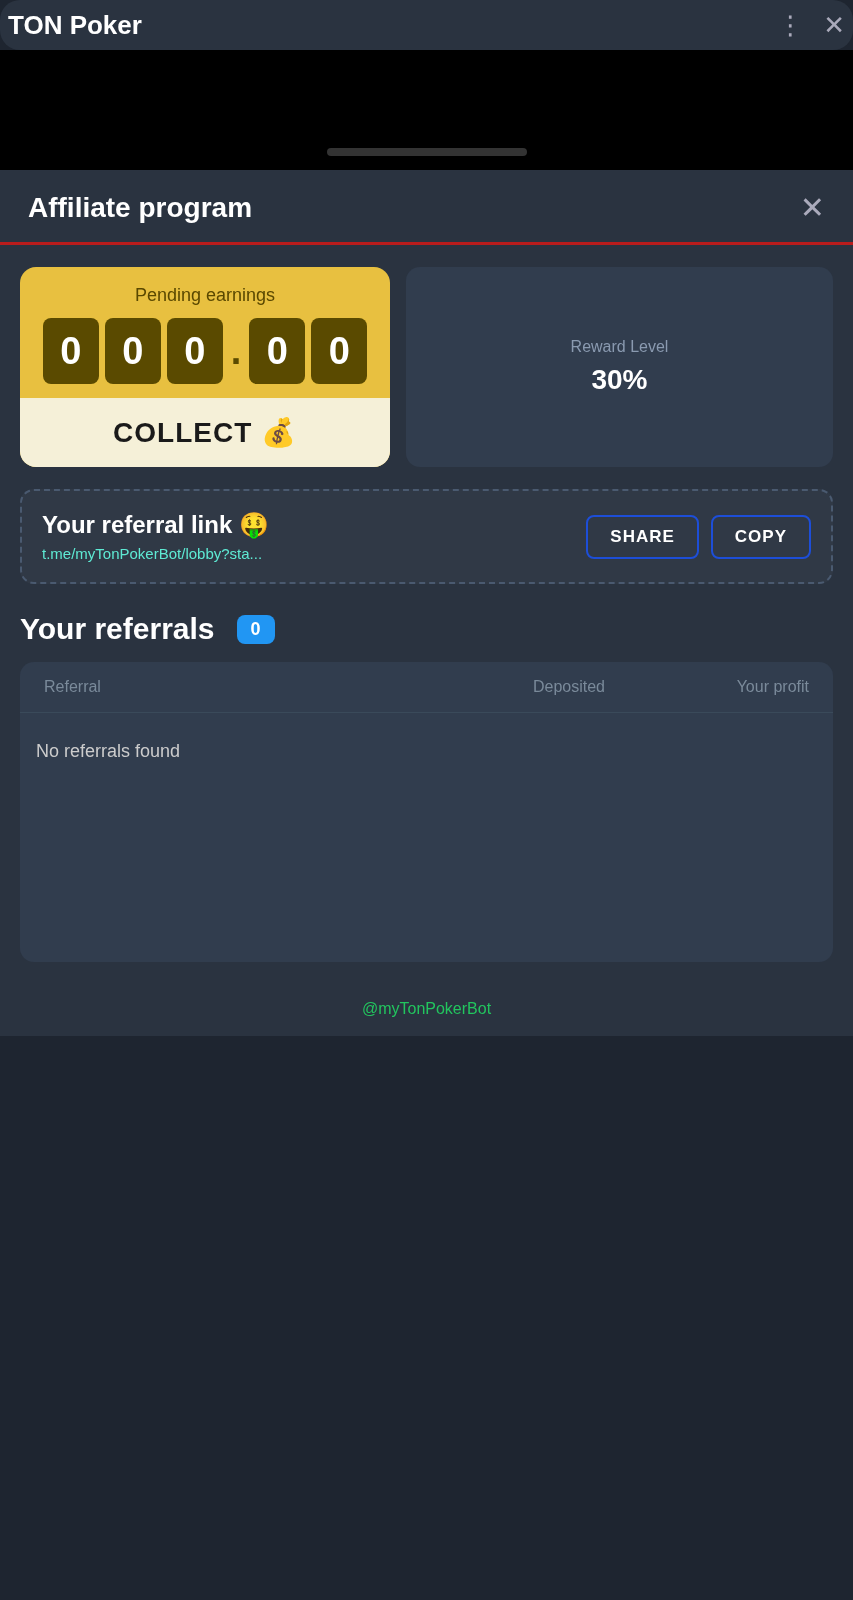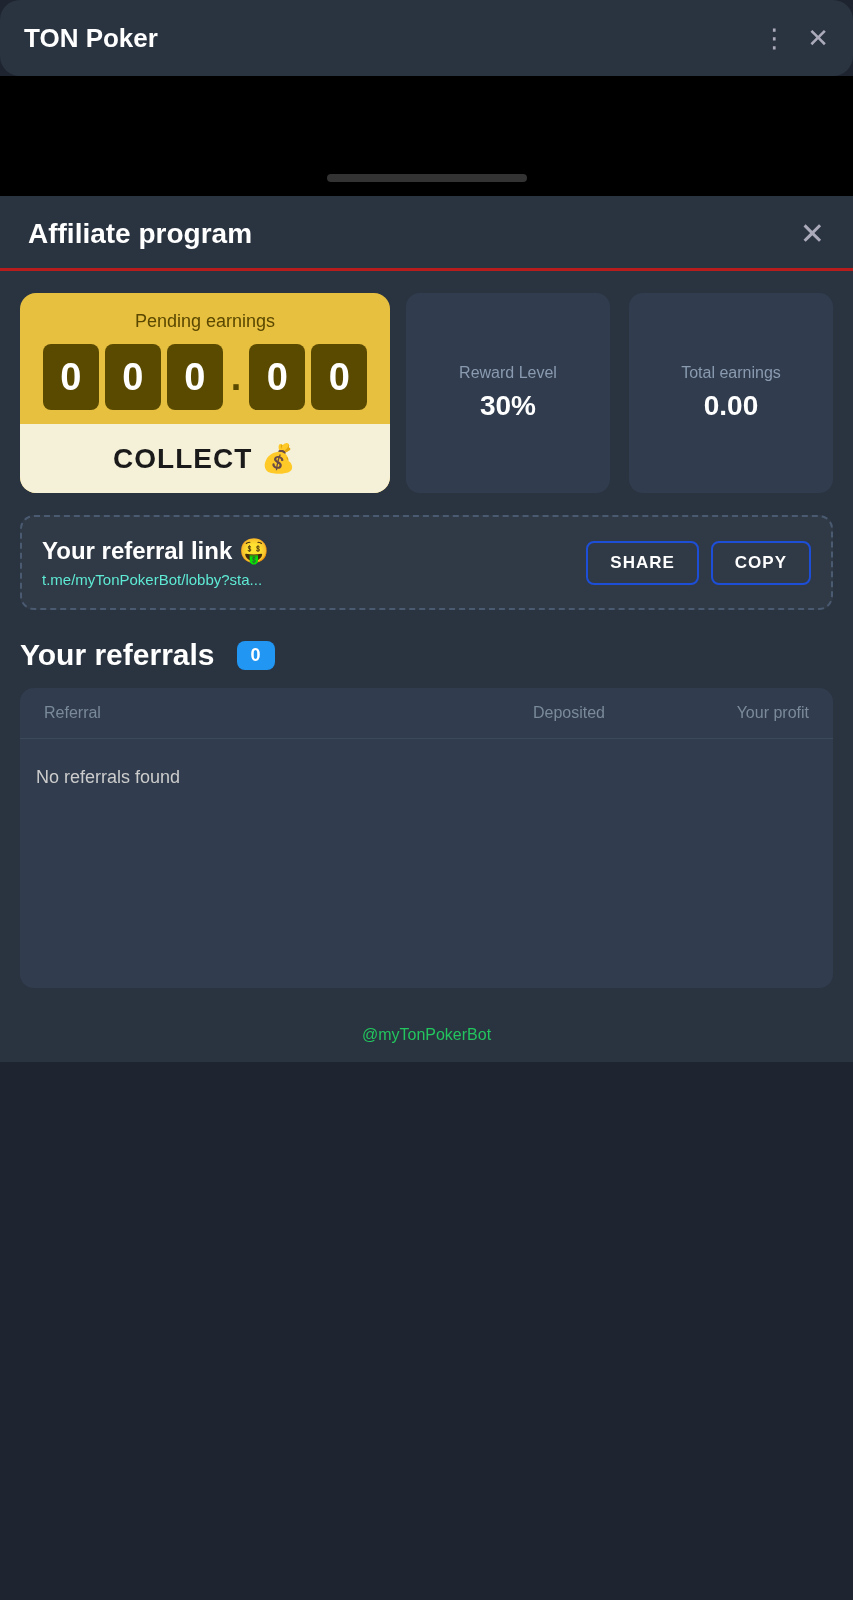--- a/index.html
+++ b/index.html
@@ -11,22 +11,22 @@
       font-family: -apple-system, BlinkMacSystemFont, 'Segoe UI', sans-serif;
       color: #fff;
     }
 
     
     .top-bar {
       background: #2a3340;
       display: flex;
       align-items: center;
       justify-content: space-between;
-      padding: 18px 24px;
-      height: 76px;
+      padding: 18px 8px;
+      height: 50px;
       border-radius: 20px;
     }
     .top-bar-title {
       font-size: 26px;
       font-weight: 700;
       color: #fff;
     }
     .top-bar-icons {
       display: flex;
       gap: 20px;
@@ -144,21 +144,21 @@
       font-size: 28px;
       font-weight: 900;
       color: #1a1a1a;
       letter-spacing: 1px;
     }
 
     
     .right-cards {
       flex: 1;
       display: flex;
-      flex-direction: row;
+      flex-direction: column;
       gap: 19px;
     }
     .info-card {
       background: #313d4e;
       border-radius: 14px;
       padding: 18px 22px;
       flex: 1;
       display: flex;
       flex-direction: column;
       align-items: center;
@@ -321,24 +321,20 @@
       <div class="collect-btn-area">
         <span class="collect-btn-text">COLLECT 💰</span>
       </div>
     </div>
 
     <div class="right-cards">
       <div class="info-card">
         <div class="info-card-label">Reward Level</div>
         <div class="info-card-value">30%</div>
       </div>
-      <div class="info-card">
-        <div class="info-card-label">Total earnings</div>
-        <div class="info-card-value">0.00</div>
-      </div>
     </div>
 
   </div>
 
   <div class="referral-box">
     <div class="referral-left">
       <div class="referral-title">
         <span>Your referral link</span>
         <span> 🤑</span>
       </div>

